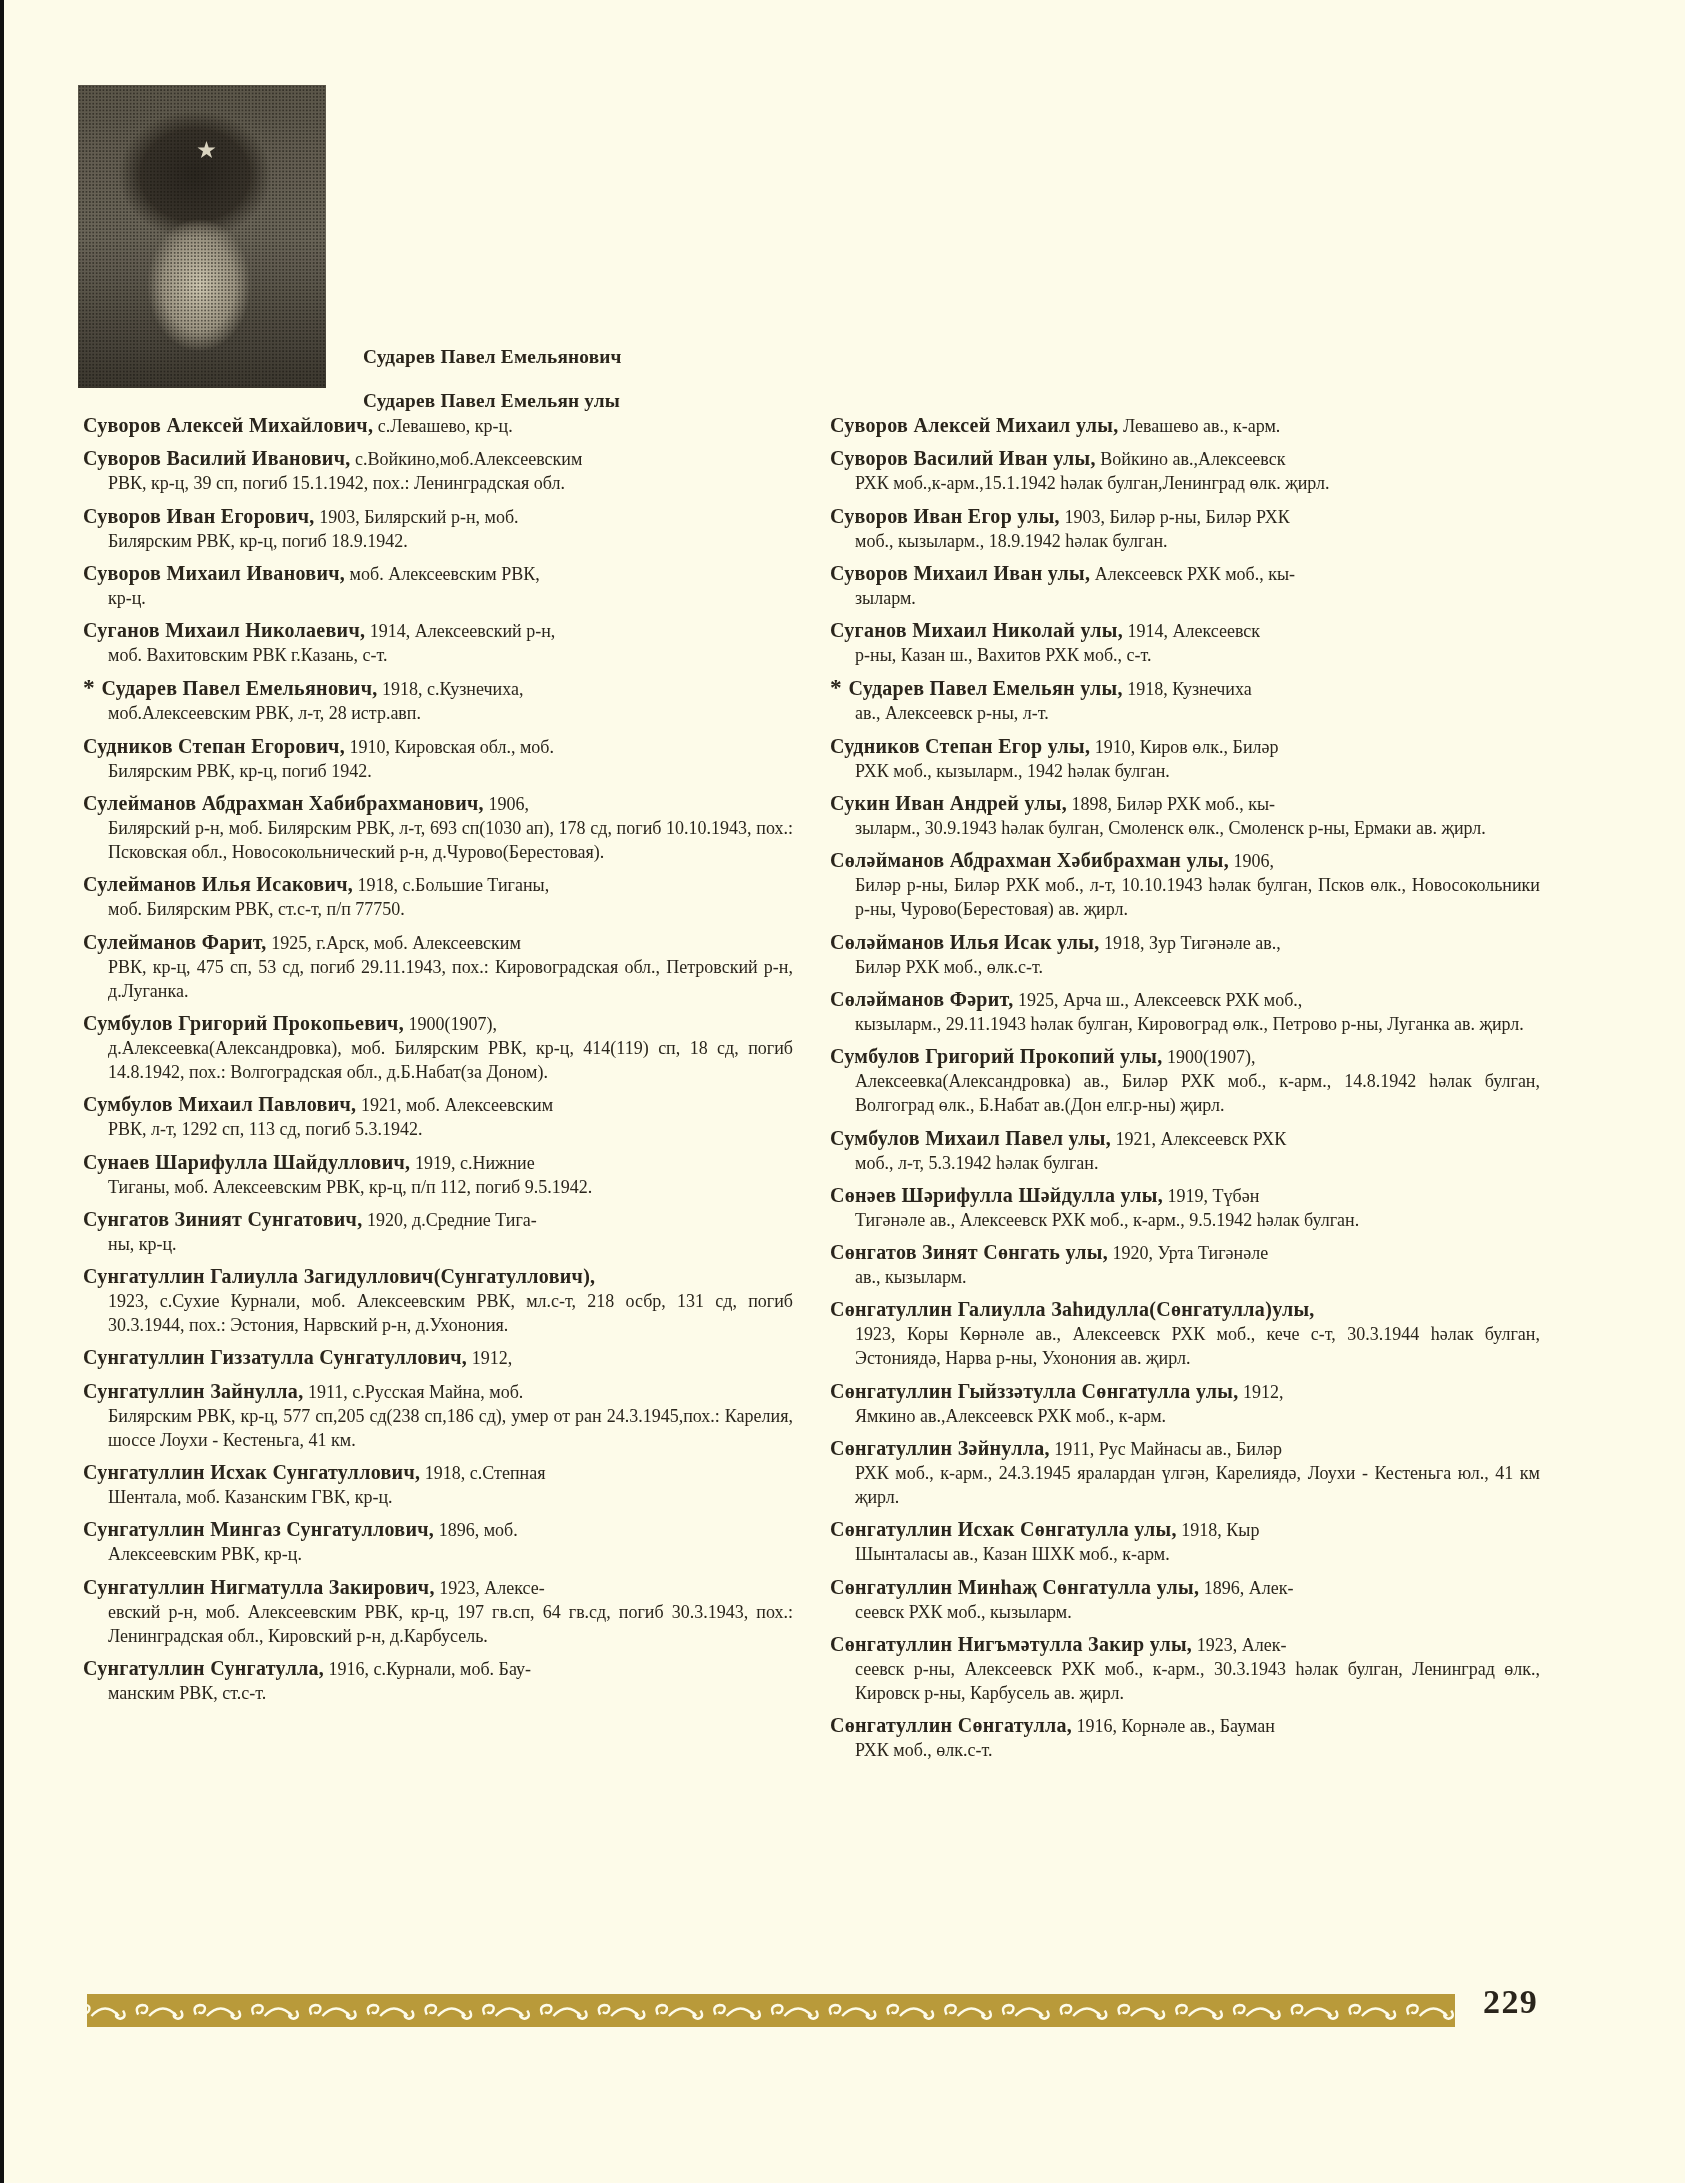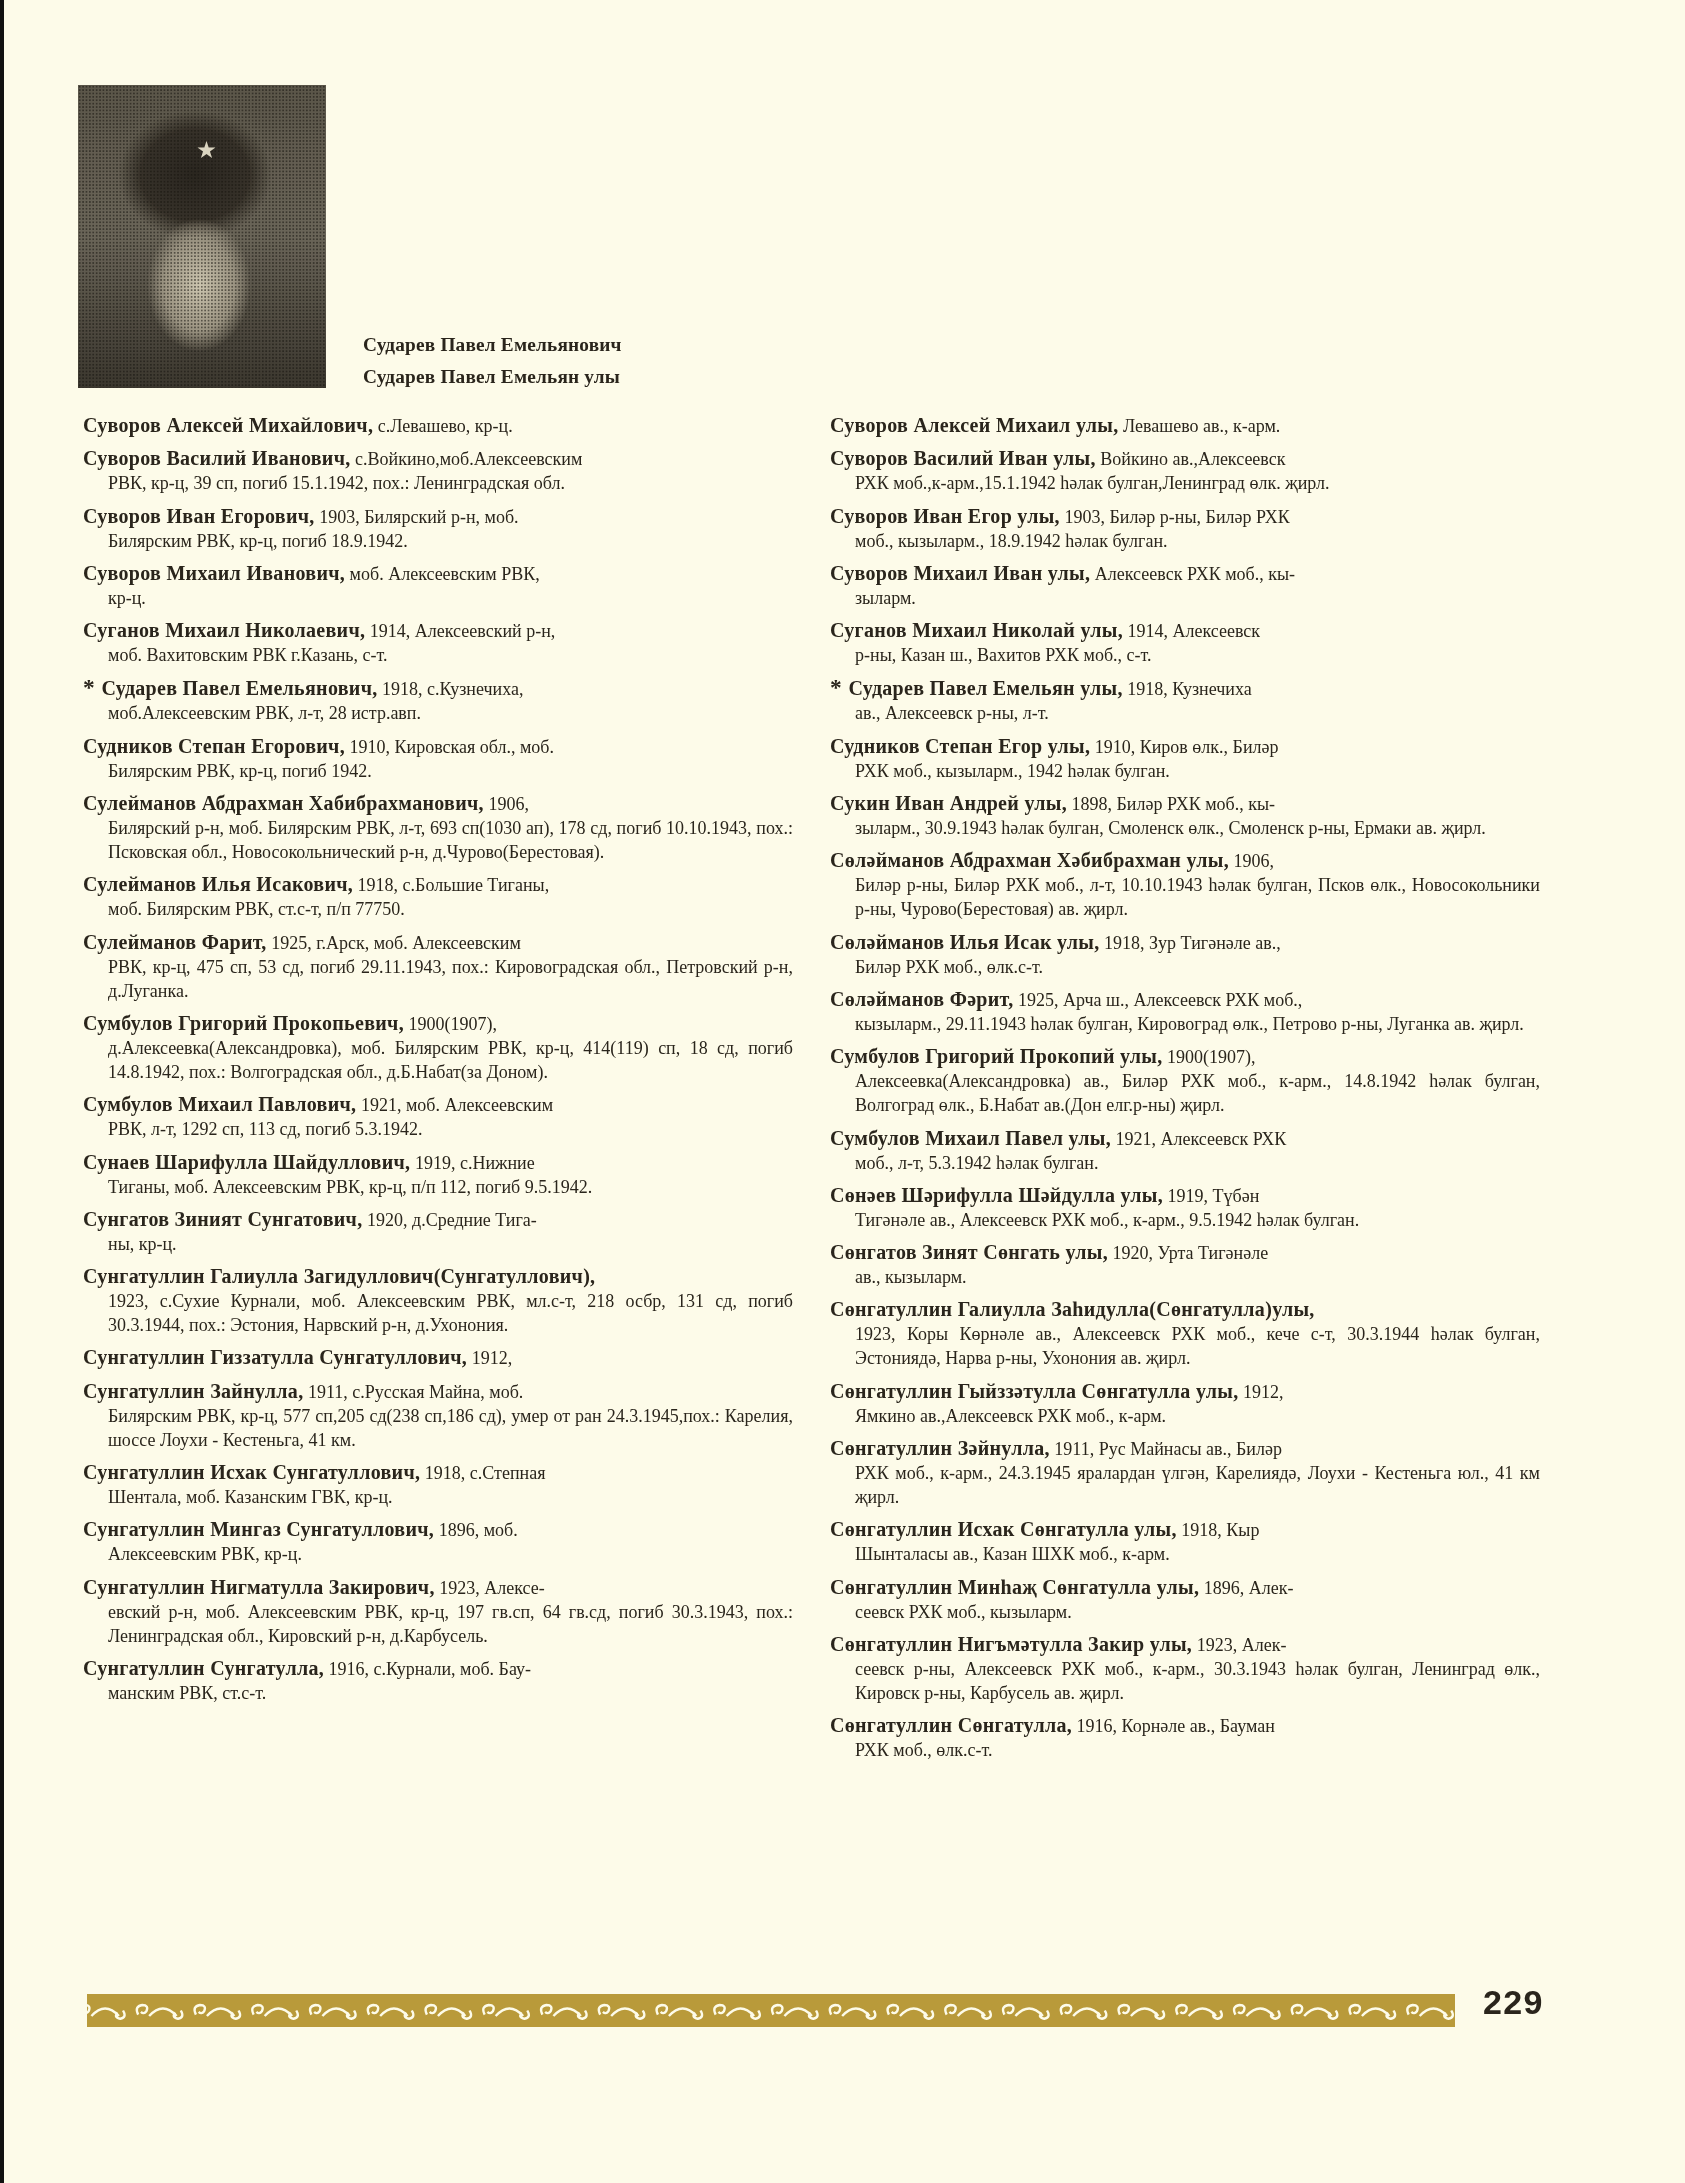--- a/index.html
+++ b/index.html
@@ -18,41 +18,41 @@
       linear-gradient(180deg, #5d584c 0%, #6b665a 50%, #3e3a32 100%);
     filter: contrast(1.05);
   }
   .photo::after {
     content: ""; position: absolute; inset: 0;
     background-image: radial-gradient(#1b1914 0.7px, transparent 1px);
     background-size: 3.4px 3.4px; opacity: .55;
   }
   .photo-star { position: absolute; left: 118px; top: 51px; color: #d6d0bd; font-size: 23.4px; z-index: 2; }
   .caption { position: absolute; left: 363px; top: 329px; font-size: 19.3px; font-weight: bold; line-height: 32px; }
-  .caption div { letter-spacing: 0.2px; }
+  .caption div { letter-spacing: 0.2px; margin-top: 12px; }
 
   .col { position: absolute; top: 413px; width: 710px; }
   .col.left { left: 83px; }
   .col.right { left: 830px; }
   .entry { font-size: 18px; line-height: 24px; text-align: justify; margin-bottom: 8.3px; }
   .entry .name { font-weight: bold; font-size: 20px; letter-spacing: 0.3px; }
   .entry .detail { padding-left: 0; }
   .entry .cont { display: block; padding-left: 25px; }
   .entry .first { display: block; }
   .star { font-weight: bold; font-size: 23.4px; margin-right: 6.9px; }
 
   .ornament {
     position: absolute; left: 87px; top: 1994px; width: 1368px; height: 33px;
     background: #b99a3a;
     overflow: hidden;
   }
   .ornament svg { display: block; }
   .page-number {
     position: absolute; left: 1483px; top: 1983px; font-size: 34px; font-weight: bold;
-    font-family: Liberation Sans, sans-serif; color: #2a251c; letter-spacing: 1.4px;
+    font-family: Liberation Serif, serif; color: #2a251c; letter-spacing: 1.4px;
   }
 </style>
 </head>
 <body>
 
 <div class="left-edge"></div>
 
 <div class="photo">
   <span class="photo-star">★</span>
 </div>

